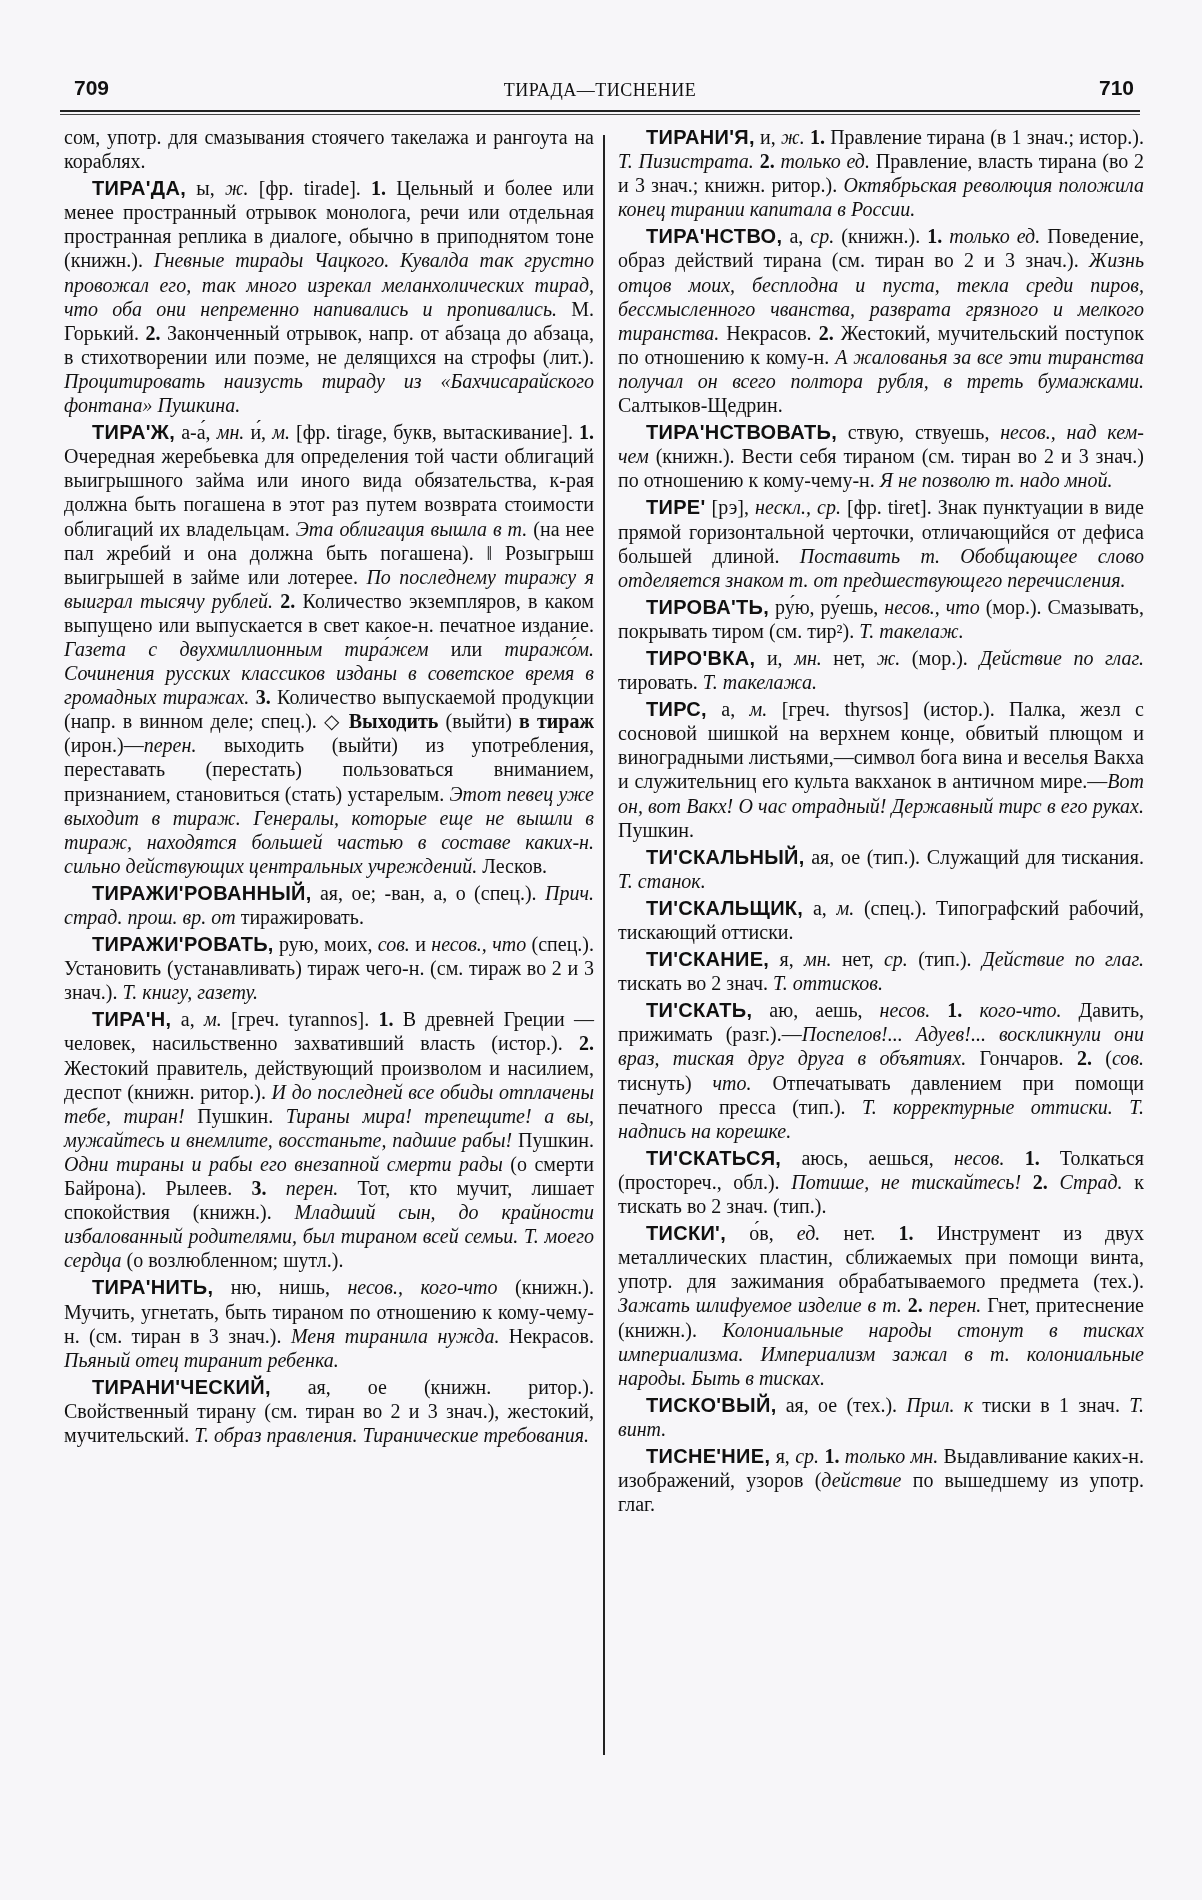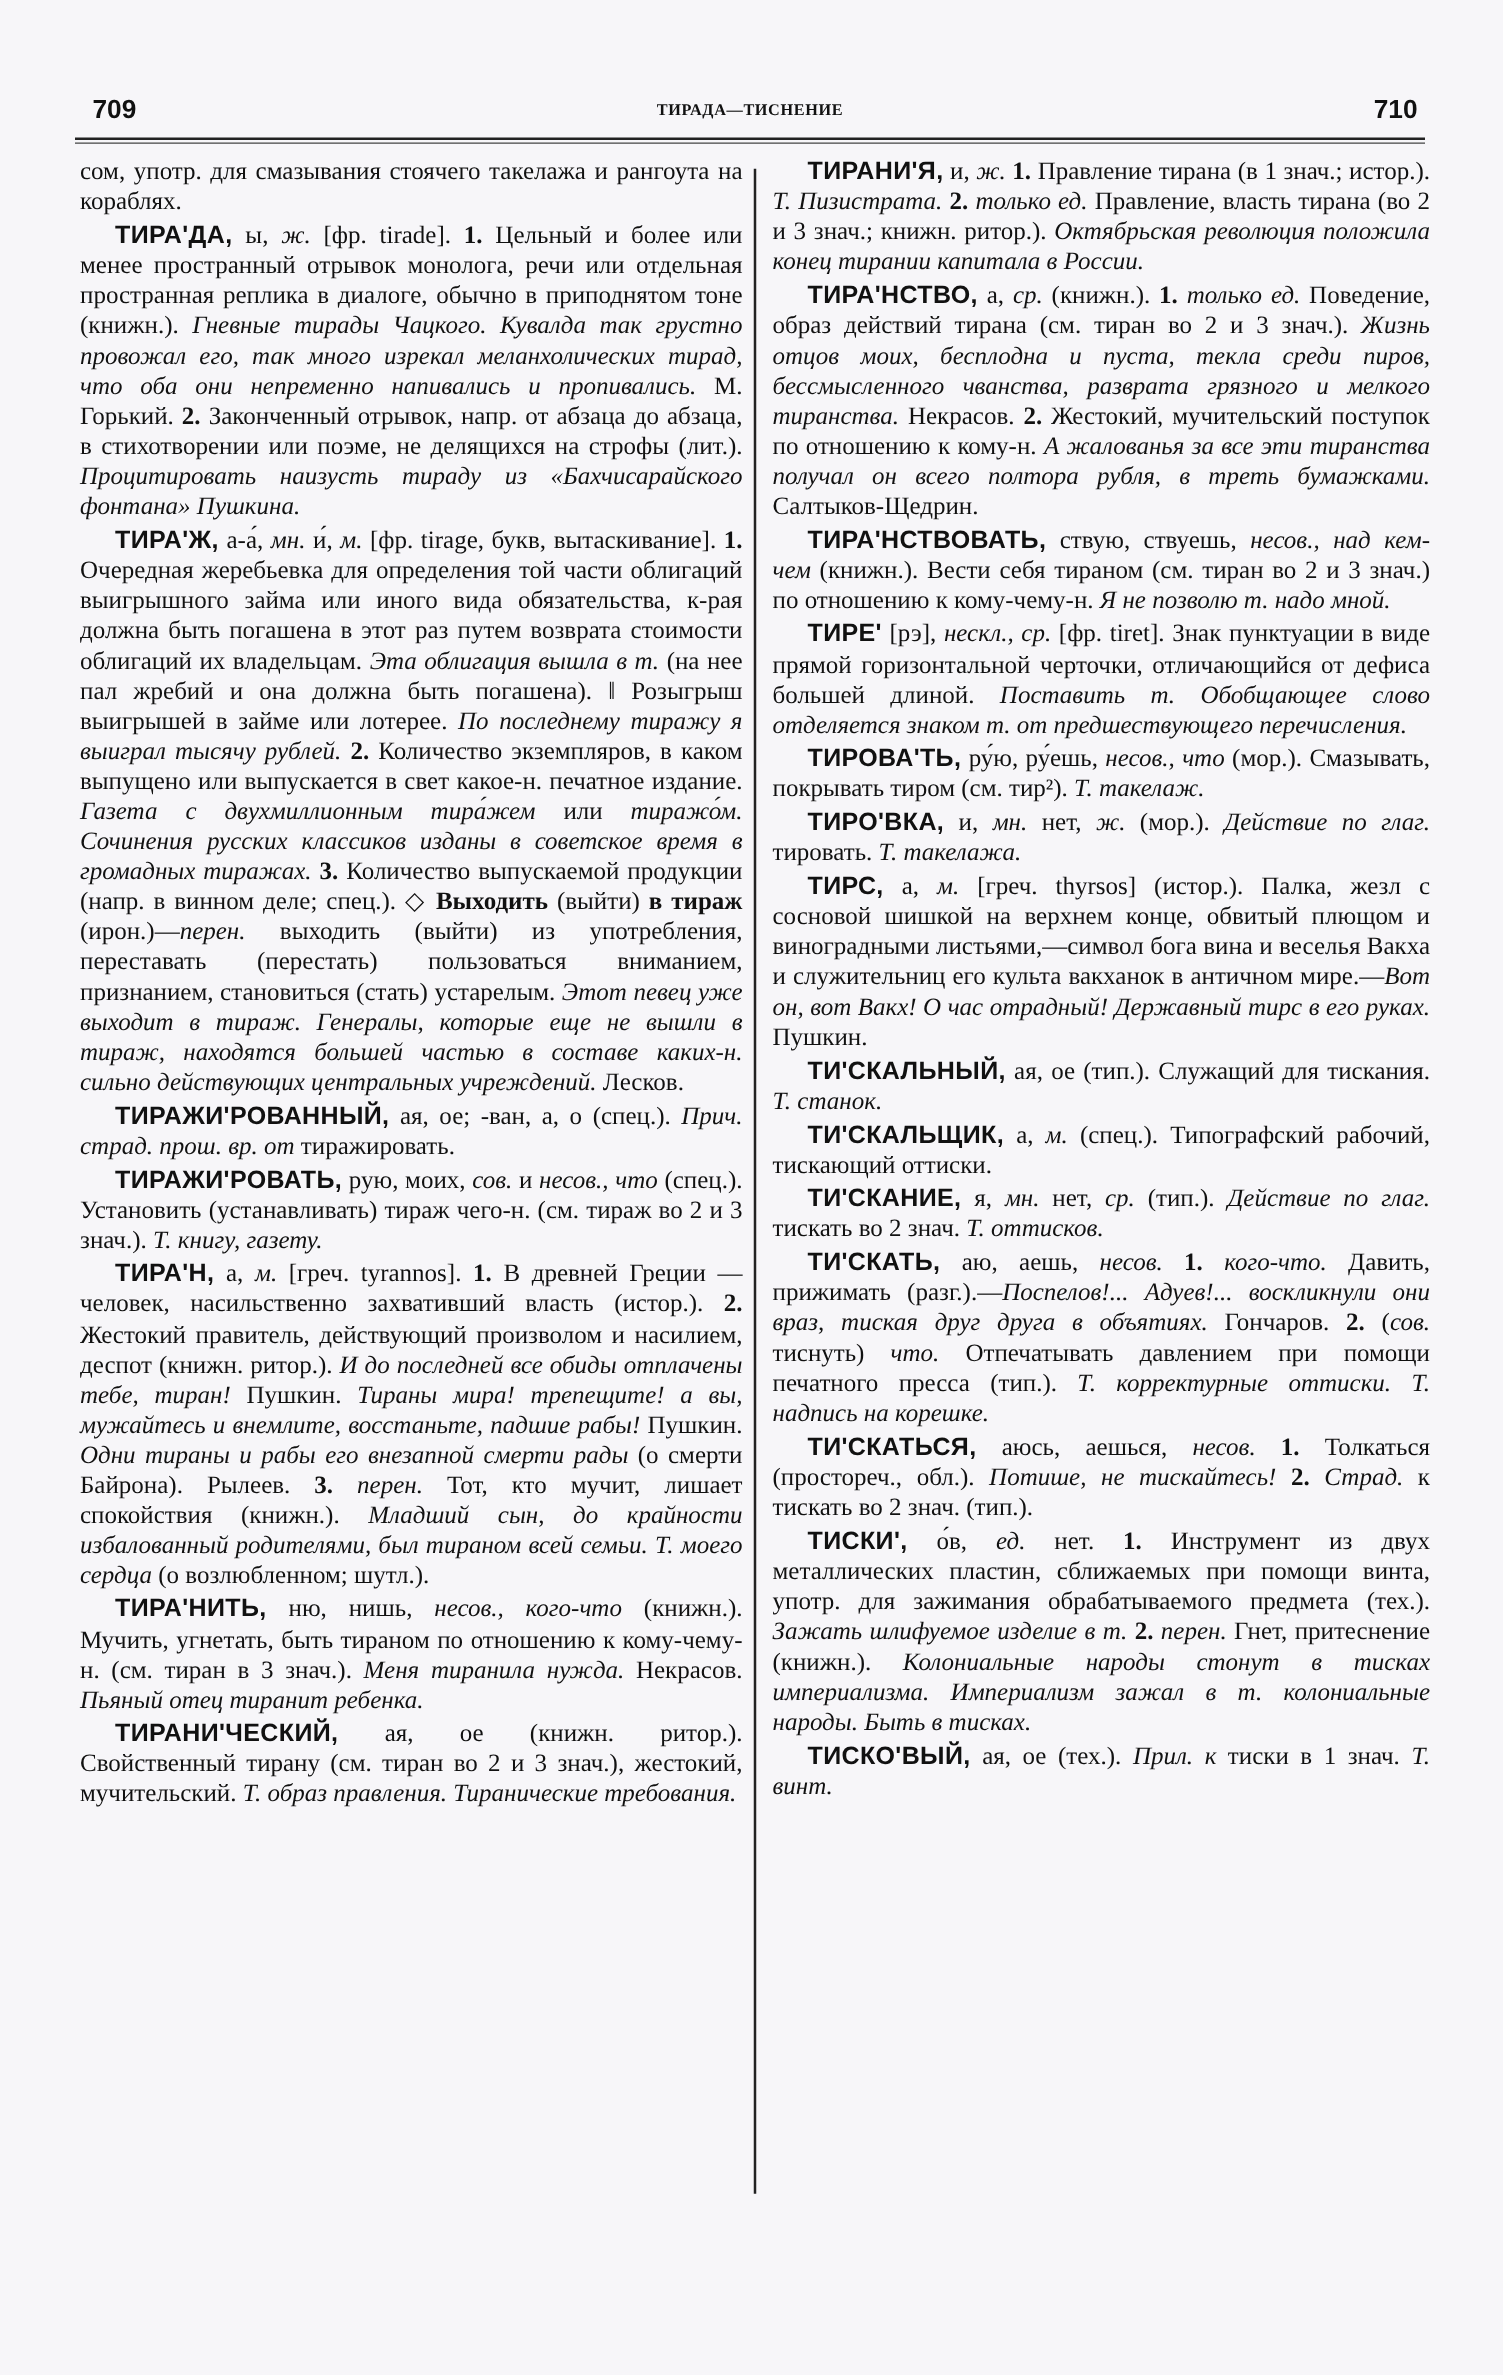--- a/index.html
+++ b/index.html
@@ -4,21 +4,21 @@
 <style>
   html, body { margin:0; padding:0; }
   body {
     width:1202px; height:1900px; background:#f7f6f9; color:#111;
     font-family:"DejaVu Serif","Liberation Serif",serif; position:relative; overflow:hidden;
   }
   .header { position:absolute; left:60px; top:76px; width:1080px; height:20px; }
   .pnum { position:absolute; top:0; font-weight:bold; font-size:21px; font-family:Liberation Sans, sans-serif; }
   .pnum.left { left:14px; }
   .pnum.right { right:6px; }
-  .running { position:absolute; left:0; right:0; top:4px; text-align:center; font-weight:bold; font-size:13px; letter-spacing:0.5px; font-family:"Liberation Serif",serif; }
+  .running { position:absolute; left:0; right:0; top:4px; text-align:center; font-weight:normal; font-size:18px; letter-spacing:0.5px; font-family:"Liberation Serif",serif; }
   .rule1 { position:absolute; left:60px; top:110px; width:1080px; height:2px; background:#222; }
   .rule2 { position:absolute; left:60px; top:114px; width:1080px; height:1px; background:#444; }
   .divider { position:absolute; left:603px; top:135px; width:2px; height:1620px; background:#222; }
   .col { position:absolute; top:125px; width:530px; font-size:20px; line-height:24.1px; text-align:justify; hyphens:manual; font-family:"Liberation Serif",serif; }
   .col.left { left:64px; }
   .col.right { left:618px; width:526px; }
   .entry { margin:0 0 3px 0; }
   .entry.cont { text-indent:0; }
   .entry.main { text-indent:28px; }
   .hw { font-weight:bold; font-family:Liberation Sans, sans-serif; letter-spacing:0.3px; }
@@ -55,13 +55,14 @@
     <p class="entry main"><span class="hw">ТИРОВА'ТЬ,</span><span> ру́ю, ру́ешь, </span><span class="it">несов., что</span><span> (мор.). Смазывать, покрывать тиром (см. тир²). </span><span class="it">Т. такелаж.</span></p>
     <p class="entry main"><span class="hw">ТИРО'ВКА,</span><span> и, </span><span class="it">мн.</span><span> нет, </span><span class="it">ж.</span><span> (мор.). </span><span class="it">Действие по глаг.</span><span> тировать. </span><span class="it">Т. такелажа.</span></p>
     <p class="entry main"><span class="hw">ТИРС,</span><span> а, </span><span class="it">м.</span><span> [греч. thyrsos] (истор.). Палка, жезл с сосновой шишкой на верхнем конце, обвитый плющом и виноградными листьями,—символ бога вина и веселья Вакха и служительниц его культа вакханок в античном мире.—</span><span class="it">Вот он, вот Вакх! О час отрадный! Державный тирс в его руках.</span><span> Пушкин.</span></p>
     <p class="entry main"><span class="hw">ТИ'СКАЛЬНЫЙ,</span><span> ая, ое (тип.). Служащий для тискания. </span><span class="it">Т. станок.</span></p>
     <p class="entry main"><span class="hw">ТИ'СКАЛЬЩИК,</span><span> а, </span><span class="it">м.</span><span> (спец.). Типографский рабочий, тискающий оттиски.</span></p>
     <p class="entry main"><span class="hw">ТИ'СКАНИЕ,</span><span> я, </span><span class="it">мн.</span><span> нет, </span><span class="it">ср.</span><span> (тип.). </span><span class="it">Действие по глаг.</span><span> тискать во 2 знач. </span><span class="it">Т. оттисков.</span></p>
     <p class="entry main"><span class="hw">ТИ'СКАТЬ,</span><span> аю, аешь, </span><span class="it">несов.</span><span> </span><span class="b">1.</span><span> </span><span class="it">кого-что.</span><span> Давить, прижимать (разг.).—</span><span class="it">Поспелов!... Адуев!... воскликнули они враз, тиская друг друга в объятиях.</span><span> Гончаров. </span><span class="b">2.</span><span> (</span><span class="it">сов.</span><span> тиснуть) </span><span class="it">что.</span><span> Отпечатывать давлением при помощи печатного пресса (тип.). </span><span class="it">Т. корректурные оттиски. Т. надпись на корешке.</span></p>
     <p class="entry main"><span class="hw">ТИ'СКАТЬСЯ,</span><span> аюсь, аешься, </span><span class="it">несов.</span><span> </span><span class="b">1.</span><span> Толкаться (простореч., обл.). </span><span class="it">Потише, не тискайтесь!</span><span> </span><span class="b">2.</span><span> </span><span class="it">Страд.</span><span> к тискать во 2 знач. (тип.).</span></p>
     <p class="entry main"><span class="hw">ТИСКИ',</span><span> о́в, </span><span class="it">ед.</span><span> нет. </span><span class="b">1.</span><span> Инструмент из двух металлических пластин, сближаемых при помощи винта, употр. для зажимания обрабатываемого предмета (тех.). </span><span class="it">Зажать шлифуемое изделие в т.</span><span> </span><span class="b">2.</span><span> </span><span class="it">перен.</span><span> Гнет, притеснение (книжн.). </span><span class="it">Колониальные народы стонут в тисках империализма. Империализм зажал в т. колониальные народы. Быть в тисках.</span></p>
     <p class="entry main"><span class="hw">ТИСКО'ВЫЙ,</span><span> ая, ое (тех.). </span><span class="it">Прил. к</span><span> тиски в 1 знач. </span><span class="it">Т. винт.</span></p>
+    <p class="entry main"><span class="hw">ТИСНЕ'НИЕ,</span><span> я, </span><span class="it">ср.</span><span> </span><span class="b">1.</span><span> </span><span class="it">только мн.</span><span> Выдавливание каких-н. изображений, узоров (</span><span class="it">действие</span><span> по вышедшему из употр. глаг.</span></p>
   </div>
 
 </body></html>

